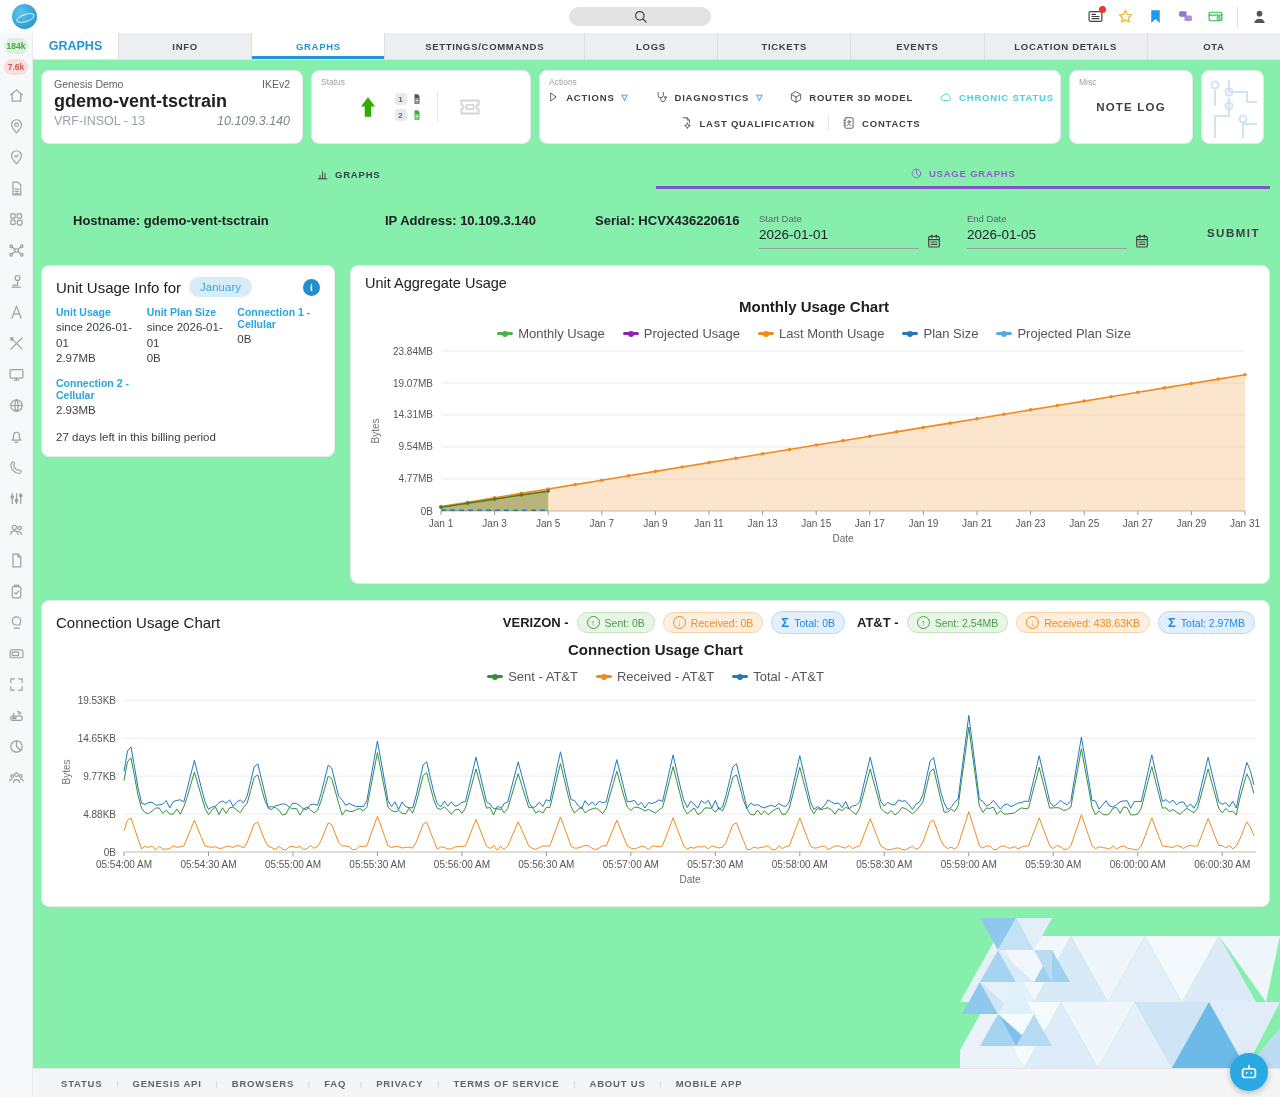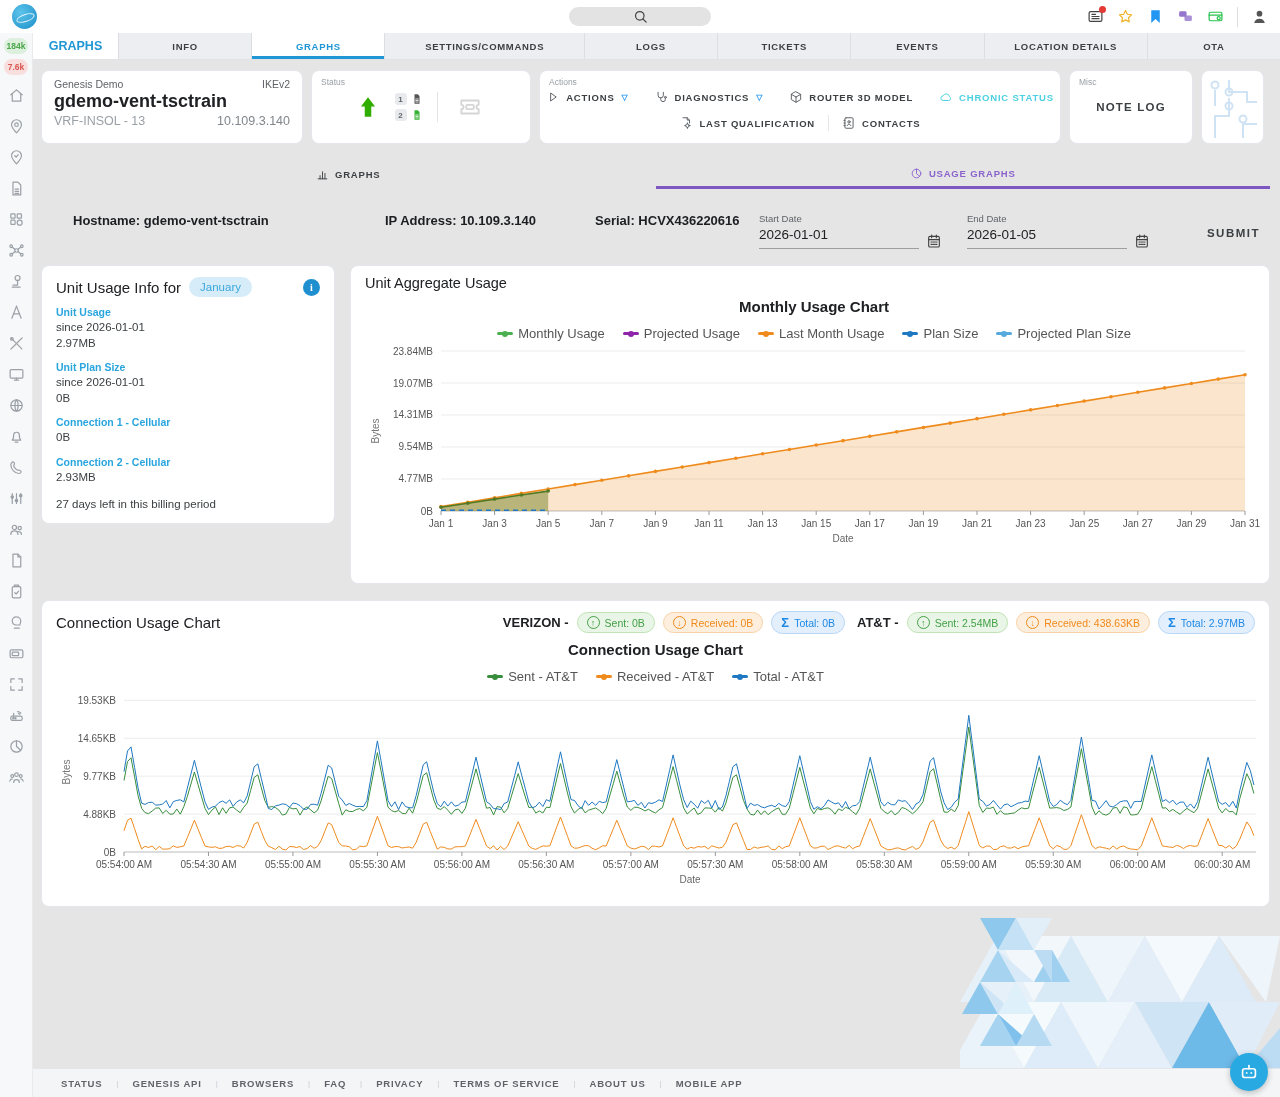--- a/index.html
+++ b/index.html
@@ -23,28 +23,28 @@
   .sbadge.red{background:#f9dede;color:#d9544f}
   .side-icon{width:17px;height:17px;color:#9aa0a6;margin:7px 0;flex:none}
   .main{flex:1;display:flex;flex-direction:column;min-width:0}
   
   .tabbar{height:27px;background:#eceef2;display:flex;border-bottom:1px solid #e0e2e6}
   .page-tab{width:85px;background:#fff;color:#2097d4;font-weight:bold;font-size:12.5px;display:flex;align-items:center;justify-content:center;flex:none}
   .tab{flex:1;font-size:9.5px;font-weight:bold;letter-spacing:.7px;color:#3c4043;display:flex;align-items:center;justify-content:center;border-left:1px solid #dcdee2;cursor:pointer;white-space:nowrap;padding:0 6px}
   .tab.active{background:#fff;color:#2097d4;box-shadow:inset 0 -3px 0 #2097d4}
   .tab.wide{flex:1.55}.tab.med{flex:1.25}
   
-  .content{flex:1;background:#e5e5e5;position:relative;padding:10px 10px 0 8px;overflow:hidden}
+  .content{flex:1;background:#86efac;position:relative;padding:10px 10px 0 8px;overflow:hidden}
   .card{background:#fff;border:1px solid #e4e7eb;border-radius:8px}
   .cards-row{display:flex;gap:8px}
   .device-card{width:262px;height:74px;padding:7px 12px}
   .dc-top{display:flex;justify-content:space-between;font-size:10.5px;color:#5f6368}
   .dc-name{font-size:18px;font-weight:bold;color:#202124;margin:1px 0 2px}
   .dc-bot{display:flex;justify-content:space-between;font-size:12.5px}
-  .dc-group{color:#9aa0a6}.dc-ip{color:#80868b;}
+  .dc-group{color:#9aa0a6}.dc-ip{color:#80868b;font-style:italic}
   .status-card{width:220px;height:74px;position:relative;display:flex;align-items:center;justify-content:center;gap:14px}
   .mini-label{position:absolute;left:9px;top:6px;font-size:8.5px;color:#9aa0a6}
   .up-arrow{width:26px;height:26px;color:#2fae00}
   .sim-col{display:flex;flex-direction:column;gap:4px}
   .sim-row{display:flex;align-items:center;gap:4px}
   .sim-num{width:12px;height:12px;background:#e8eaee;border-radius:3px;font-size:8px;color:#5f6368;display:flex;align-items:center;justify-content:center;font-weight:bold}
   .sim-ic{width:12px;height:12px}
   .vdiv{width:1px;height:30px;background:#e4e4e4}
   .ticket-ic{width:36px;height:26px;color:#d5d5d5}
   .actions-card{width:522px;height:74px;position:relative;padding-top:13px}
@@ -72,21 +72,21 @@
   .dategrp .dtext{font-size:13.5px;color:#202124;border-bottom:1px solid #9e9e9e;width:160px;padding-bottom:6px}
   .cal-ic{width:16px;height:16px;color:#424242;margin-left:7px;cursor:pointer}
   .submit-btn{font-size:11.5px;font-weight:bold;letter-spacing:1.5px;color:#3c4043;margin:14px 6px 0 32px;cursor:pointer;background:none;border:none;font-family:inherit}
   
   .usage-row{display:flex;align-items:flex-start;margin-top:16px}
   .unit-card{width:300px;padding:11px 14px 13px;margin-left:0}
   .uc-title-row{display:flex;align-items:center;gap:8px}
   .uc-title{font-size:15px;color:#202124}
   .chip{background:#d6edf9;color:#3aa7db;font-size:11.5px;padding:4px 11px;border-radius:10px;cursor:pointer}
   .info-ic{margin-left:auto;width:17px;height:17px;border-radius:50%;background:#1f8fd0;color:#fff;font-size:10px;font-weight:bold;display:flex;align-items:center;justify-content:center;font-family:"Liberation Serif",serif;cursor:pointer}
-  .uc-grid{display:grid;grid-template-columns:1fr;gap:10px 8px;margin-top:9px}
+  .uc-grid{display:grid;grid-template-columns:1fr 1fr 1fr;gap:10px 8px;margin-top:9px}
   .stat .slabel{font-size:10.5px;font-weight:bold;color:#2aa5de;margin-bottom:2px}
   .stat .sline{font-size:11.5px;color:#3c4043;line-height:1.35}
   .uc-footer{font-size:11.5px;color:#3c4043;margin-top:13px}
   .agg-card{flex:1;margin-left:15px;padding:9px 6px 8px 14px}
   .agg-title{font-size:14.5px;color:#202124}
   .chart-title{text-align:center;font-size:15px;font-weight:bold;color:#202124;margin-top:7px}
   .legend{display:flex;justify-content:center;gap:18px;margin-top:11px}
   .leg-item{display:flex;align-items:center;gap:5px;font-size:13px;color:#555}
   .leg-marker{width:16px;height:3px;border-radius:2px;background:currentColor;position:relative}
   .leg-marker:after{content:"";position:absolute;left:5px;top:-1.5px;width:6px;height:6px;border-radius:50%;background:currentColor}

